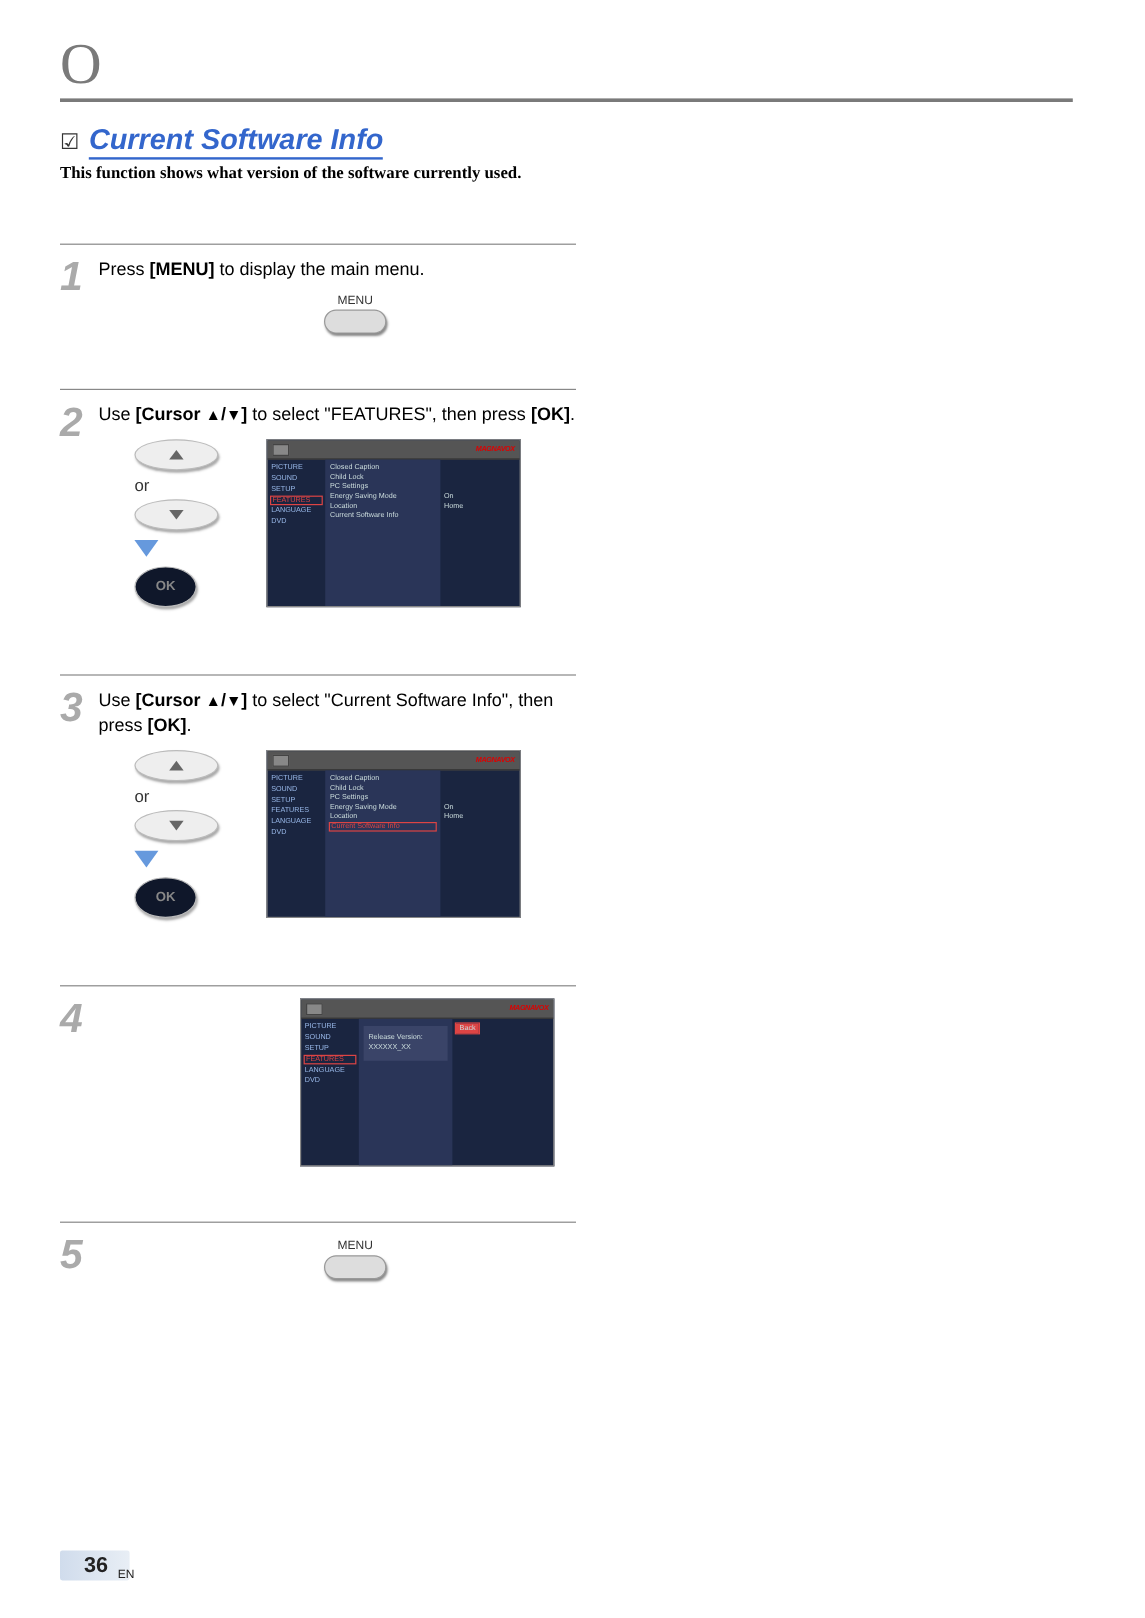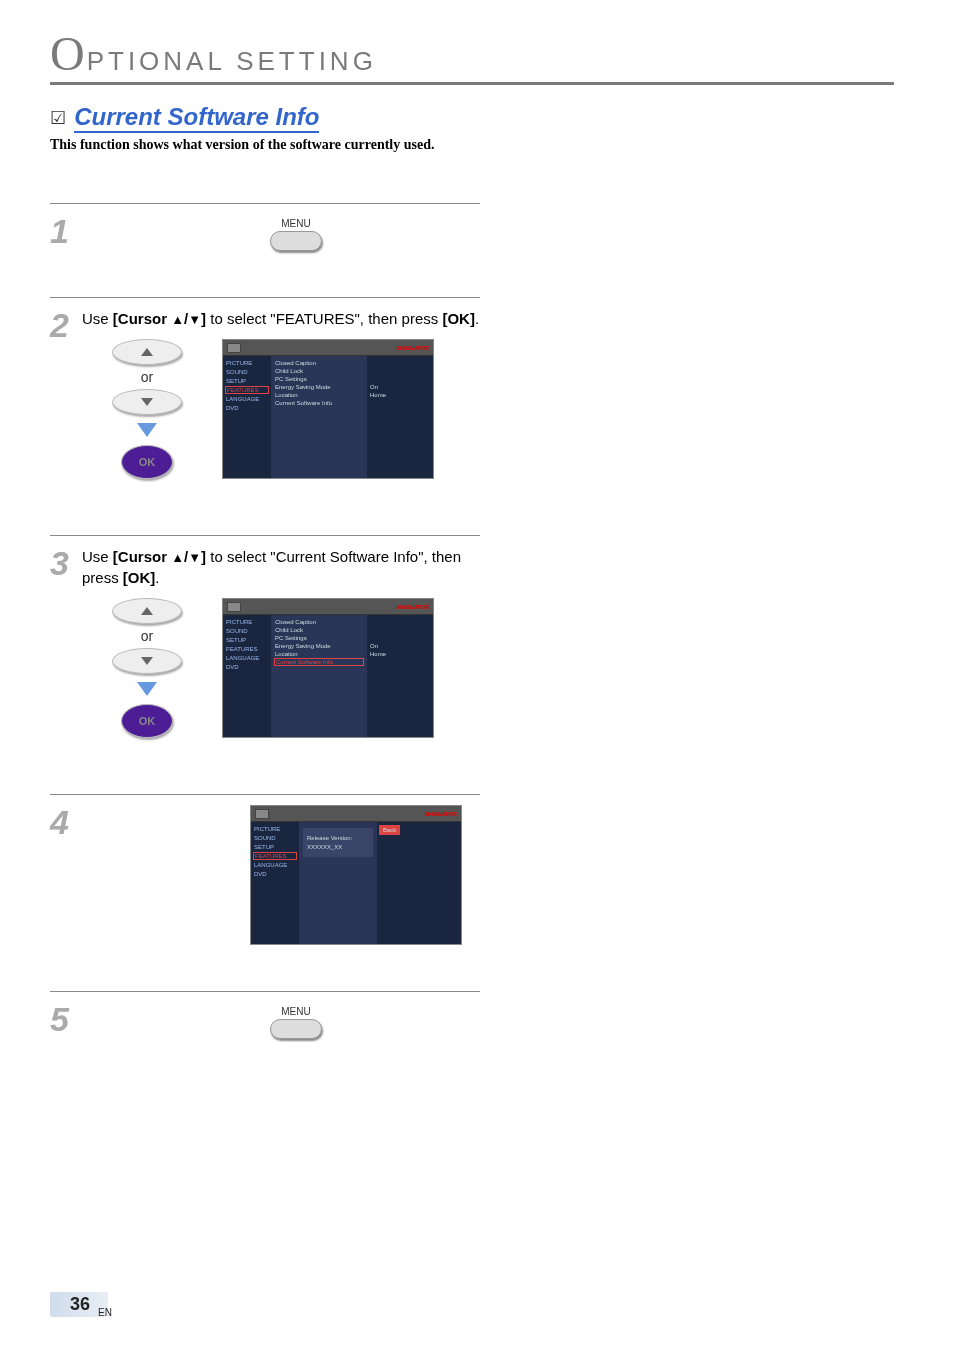--- a/index.html
+++ b/index.html
@@ -109,21 +109,21 @@
       width: 52px;
       height: 20px;
       background: #ddd;
       border: 1px solid #999;
       border-radius: 10px;
       box-shadow: 1px 2px 2px #888;
     }
     .cursor-cluster {
       display: flex;
       flex-direction: column;
-      align-items: center;
+      align-items: flex-start;
       gap: 4px;
     }
     .oval-btn {
       width: 70px;
       height: 26px;
       background: #eee;
       border: 1px solid #bbb;
       border-radius: 50%;
       display: flex;
       align-items: center;
@@ -146,21 +146,21 @@
     .blue-down {
       width: 0; height: 0;
       border-left: 10px solid transparent;
       border-right: 10px solid transparent;
       border-top: 14px solid #6699dd;
       margin: 4px 0;
     }
     .ok-btn {
       width: 52px;
       height: 34px;
-      background: #4c1d95;
+      background: #0f172a;
       border: 1px solid #bbb;
       border-radius: 50%;
       display: flex;
       align-items: center;
       justify-content: center;
       font-size: 11px;
       font-weight: bold;
       color: #888;
       box-shadow: 1px 2px 2px #aaa;
     }
@@ -256,35 +256,37 @@
       color: #222;
       border-radius: 2px;
     }
     .pg-en { font-size: 10px; color: #222; margin-left: -10px; margin-top: 16px; }
   </style>
 </head>
 <body>
 
 <div class="chapter-header">
   <span class="big-o">O</span>
-  <span class="chapter-title">PTIONAL  SETTING</span>
 </div>
 <div class="header-rule"></div>
 
 <div class="section-header">
   <span class="checkbox-icon">☑</span>
   <span class="section-title">Current Software Info</span>
 </div>
 <div class="section-desc">This function shows what version of the software currently used.</div>
 
 <div class="steps">
 
   <div class="step">
     <div class="step-num">1</div>
     <div class="step-body">
+      <div class="step-text">
+        <span>Press </span><b>[MENU]</b><span> to display the main menu.</span>
+      </div>
       <div class="single-btn">
         <div class="menu-btn-wrap">
           <span class="menu-label">MENU</span>
           <div class="pill-btn"></div>
         </div>
       </div>
     </div>
   </div>
 
   <div class="step">

